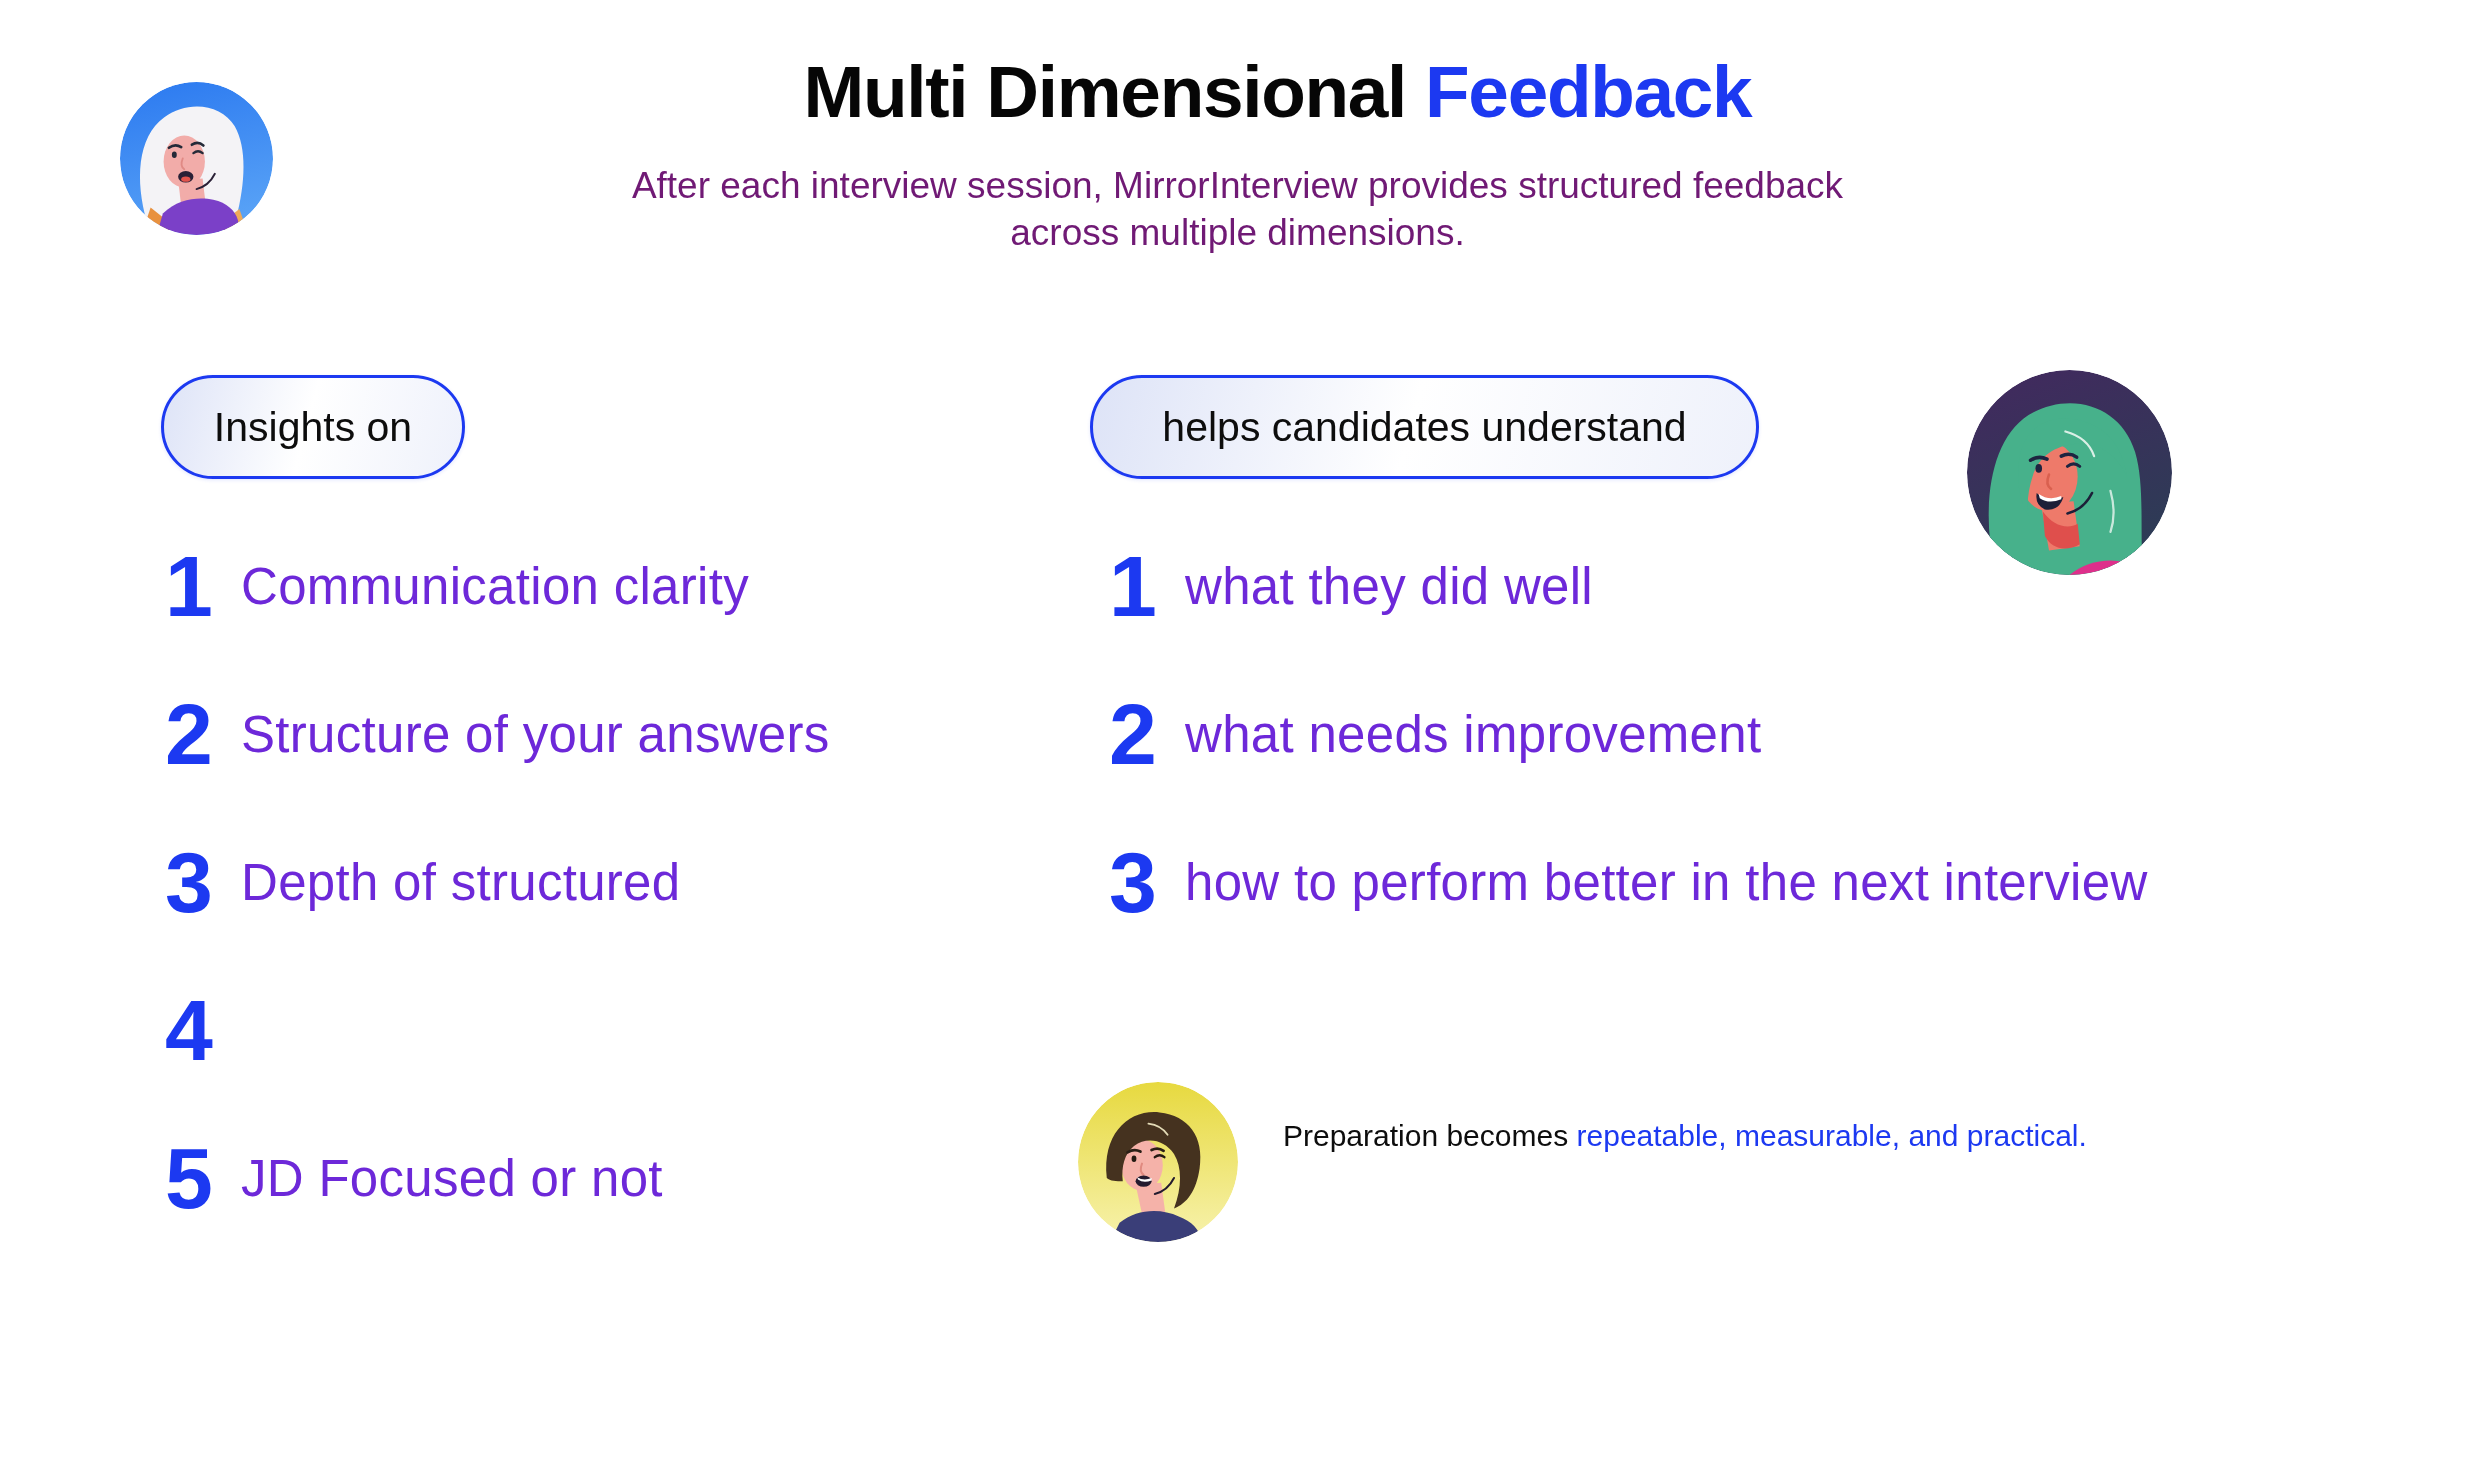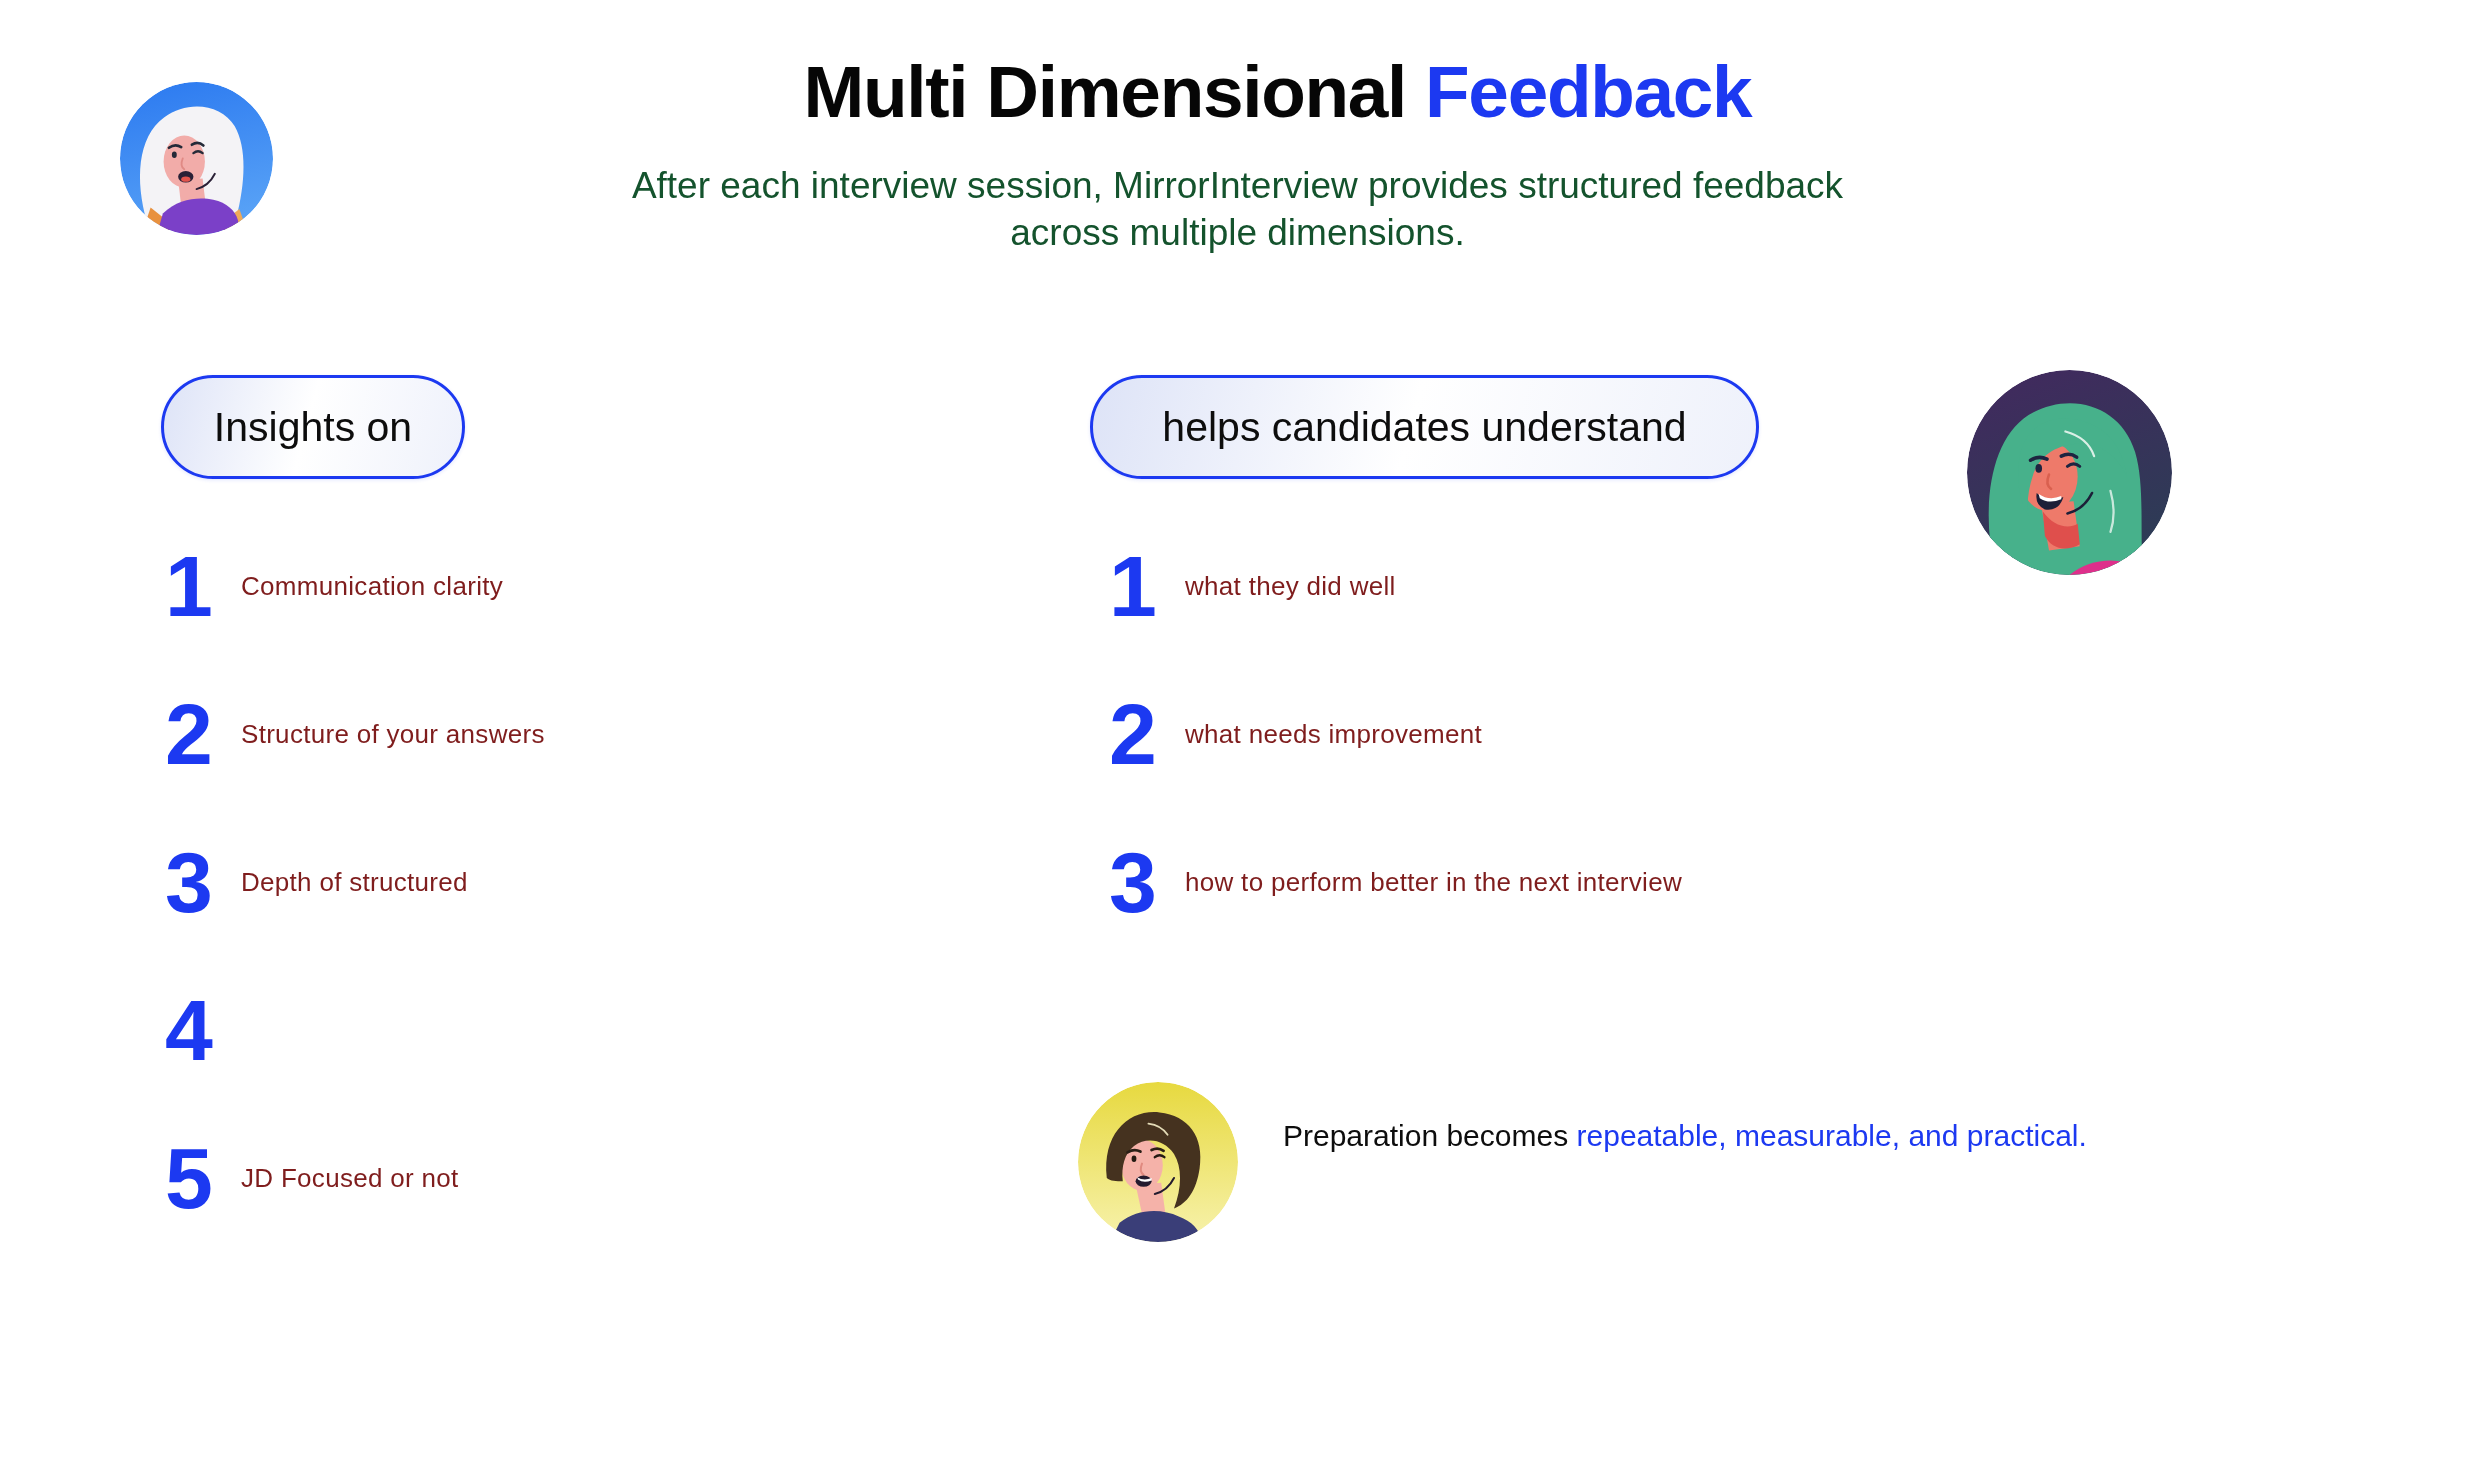--- a/index.html
+++ b/index.html
@@ -13,21 +13,21 @@
   .title {
     top: 43px; left: 0; width: 100%; text-align: center;
     font-size: 73px; line-height: 97px; font-weight: bold;
     letter-spacing: -1.3px; color: #060606; white-space: nowrap; margin-left: 40px;
   }
   .title .accent { color: #1c39f1; }
 
   
   .subtitle {
     top: 162px; left: 0; width: 100%; text-align: center;
-    font-size: 37px; line-height: 47px; color: #14532d; font-weight: normal;
+    font-size: 37px; line-height: 47px; color: #701a75; font-weight: normal;
   }
   .subtitle span { display: block; }
 
   
   .pill {
     height: 104px; border: 3.2px solid #1c39f1; border-radius: 71px;
     background: linear-gradient(105deg, #dde3f7 0%, #ffffff 48%, #eef1fb 100%);
     display: flex; align-items: center; justify-content: center;
     font-size: 41px; color: #0d0d0d; box-sizing: border-box;
     box-shadow: 0 1.3px 3.9px rgba(28,57,241,0.12);
@@ -38,21 +38,21 @@
   
   .list { display: flex; flex-direction: column; }
   .list-left  { top: 512px; left: 155px; }
   .list-right { top: 512px; left: 1099px; }
   .row { height: 148px; display: flex; align-items: center; }
   .num {
     width: 68px; flex: 0 0 68px; text-align: center;
     font-size: 86px; font-weight: bold; color: #1c39f1; line-height: 1;
   }
   .label {
-    margin-left: 18px; font-size: 26px; color: #7f1d1d;
+    margin-left: 18px; font-size: 51px; color: #6d28d9;
     letter-spacing: 0.3px; white-space: nowrap;
   }
 
   
   .quote {
     top: 1102px; left: 1283px; width: 948px;
     font-size: 30px; line-height: 67px; color: #0d0d0d;
   }
   .quote .accent { color: #1c39f1; }
 

